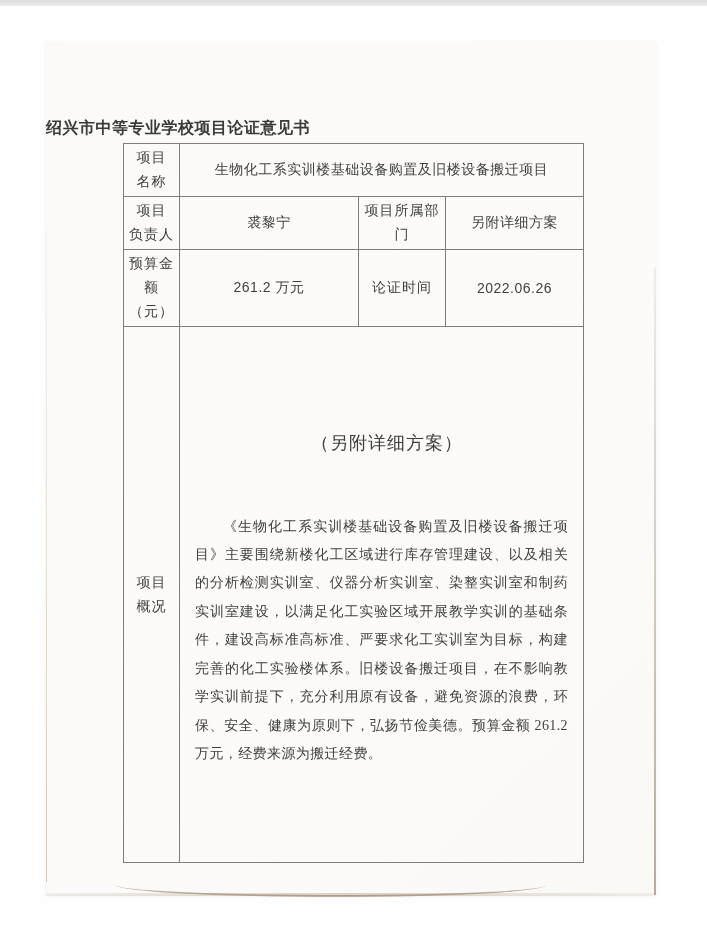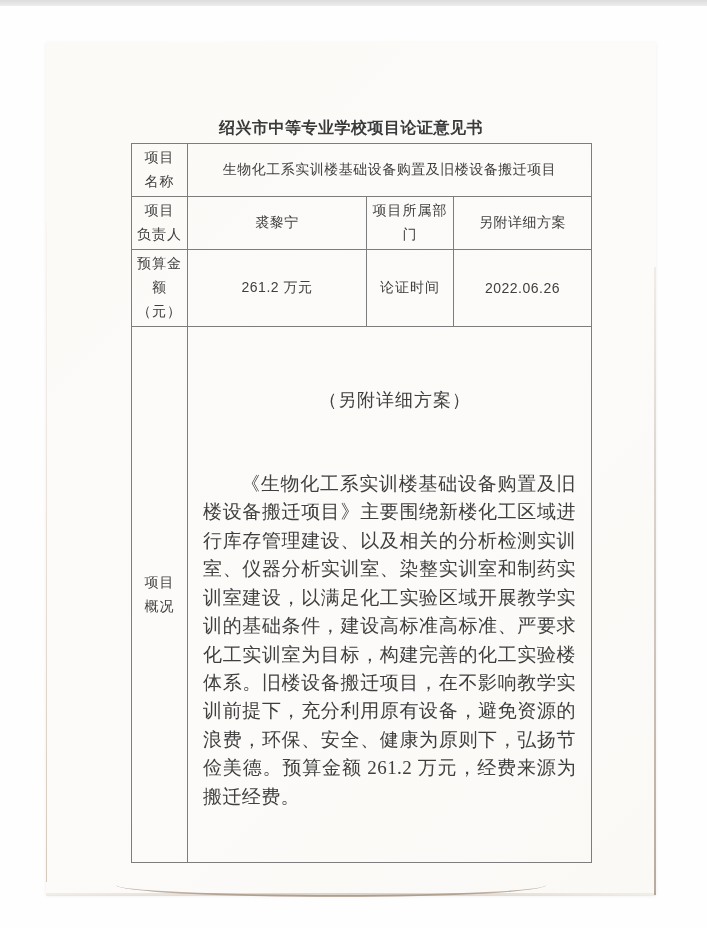--- a/index.html
+++ b/index.html
@@ -52,34 +52,32 @@
   .paper-bottom-shade {
     position: absolute;
     left: 0; bottom: -1px;
     width: 610px; height: 3px;
     background: linear-gradient(90deg, rgba(160,135,110,0.12), rgba(160,135,110,0.35), rgba(160,135,110,0.10));
   }
   .doc-title {
     position: absolute;
     left: 0; top: 76px;
     width: 610px;
-    text-align: center;
     font-size: 16px;
     font-weight: bold;
     letter-spacing: 0.5px;
     color: #3a3a3a;
   }
   table.doc-table {
     position: absolute;
     left: 77px; top: 101px;
     width: 460px;
     border-collapse: collapse;
     table-layout: fixed;
     color: #3f3f3f;
-    margin-left: 8px;
   }
   table.doc-table td {
     border: 1px solid #7d7d7d;
     font-size: 14px;
     text-align: center;
     vertical-align: middle;
     padding: 2px 4px;
     color: #3f3f3f;
   }
   td.lbl {
@@ -100,21 +98,21 @@
     padding: 0;
   }
   .overview-note {
     margin: 10px 0 0 11px;
     font-size: 18px;
     letter-spacing: 1px;
     color: #3f3f3f;
   }
   .overview-para {
     margin: 58px 11px 0 11px;
-    font-size: 19px;
+    font-size: 14px;
     line-height: 28.4px;
     text-align: justify;
     text-indent: 2em;
     letter-spacing: 0.4px;
     color: #3f3f3f;
   }
 </style>
 </head>
 <body>
 

